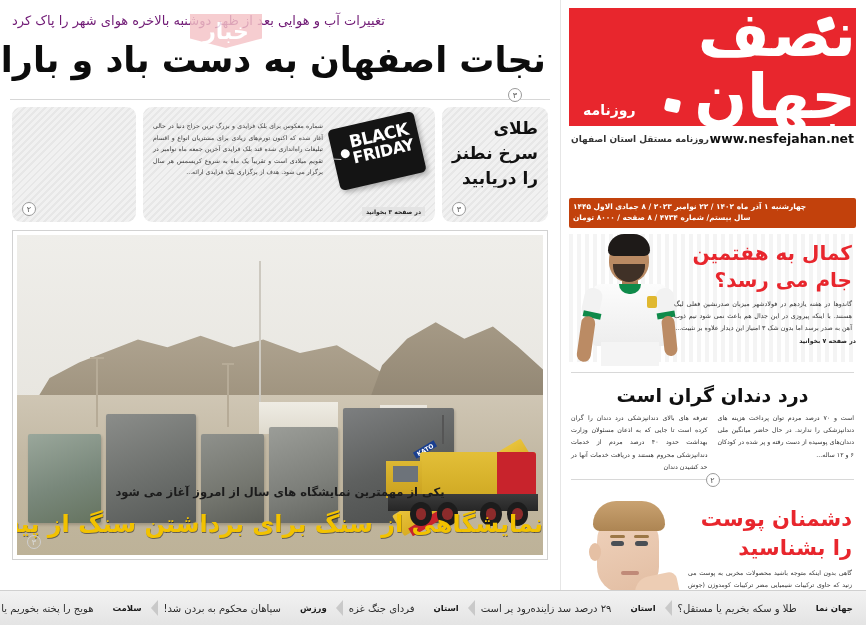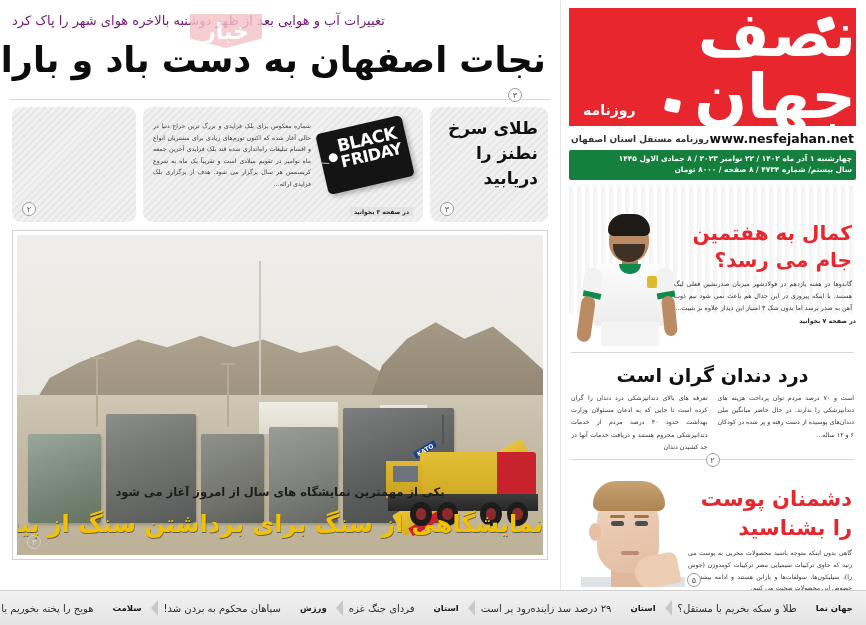--- a/index.html
+++ b/index.html
@@ -106,21 +106,21 @@
   .teaser {
     position: relative;
     background:
       repeating-linear-gradient(135deg,
         #f1f1f1 0px, #f1f1f1 3px,
         #e7e7e7 3px, #e7e7e7 5px);
     border-radius: 9px;
     padding: 9px 10px;
     overflow: hidden;
   }
-  .teaser-left  { width: 118px; }
+  .teaser-left  { width: 106px; }
   .teaser-mid   { flex: 1; }
   .teaser-right { width: 124px; }
 
   .teaser-title {
     font-size: 17px;
     font-weight: bold;
     color: #111;
     line-height: 1.45;
     text-align: right;
   }
@@ -401,26 +401,27 @@
   .mast-url {
     font-size: 12.5px;
     font-weight: bold;
     color: #111;
     direction: ltr;
     font-family: "DejaVu Sans", sans-serif;
   }
   .mast-tag { font-size: 9px; color: #333; font-weight: bold; }
 
   .date-bar {
-    background: #15803d;
+    background: #c2410c;
     color: #fff;
-    text-align: right;
+    text-align: left;
     padding: 3px 4px 4px 4px;
     line-height: 1.55;
     border-radius: 2px;
+    margin-top: 48px;
   }
   .date-line { font-size: 7.4px; font-weight: bold; }
 
   .sb-section { position: relative; padding: 6px 0 0 0; }
 
   .sb-striped {
     position: absolute;
     left: 0; right: 0; top: 6px;
     height: 128px;
     background: repeating-linear-gradient(90deg,
@@ -429,21 +430,20 @@
 
   .sport-block { position: relative; height: 132px; }
   .sport-title {
     position: relative;
     font-size: 20px;
     font-weight: bold;
     color: #e8262d;
     line-height: 1.35;
     padding: 6px 4px 0 0;
     width: 180px;
-    margin-top: 28px;
   }
   .sport-body {
     position: relative;
     width: 182px;
     font-size: 6.4px;
     line-height: 1.9;
     color: #333;
     text-align: justify;
     padding: 4px 4px 0 0;
   }

